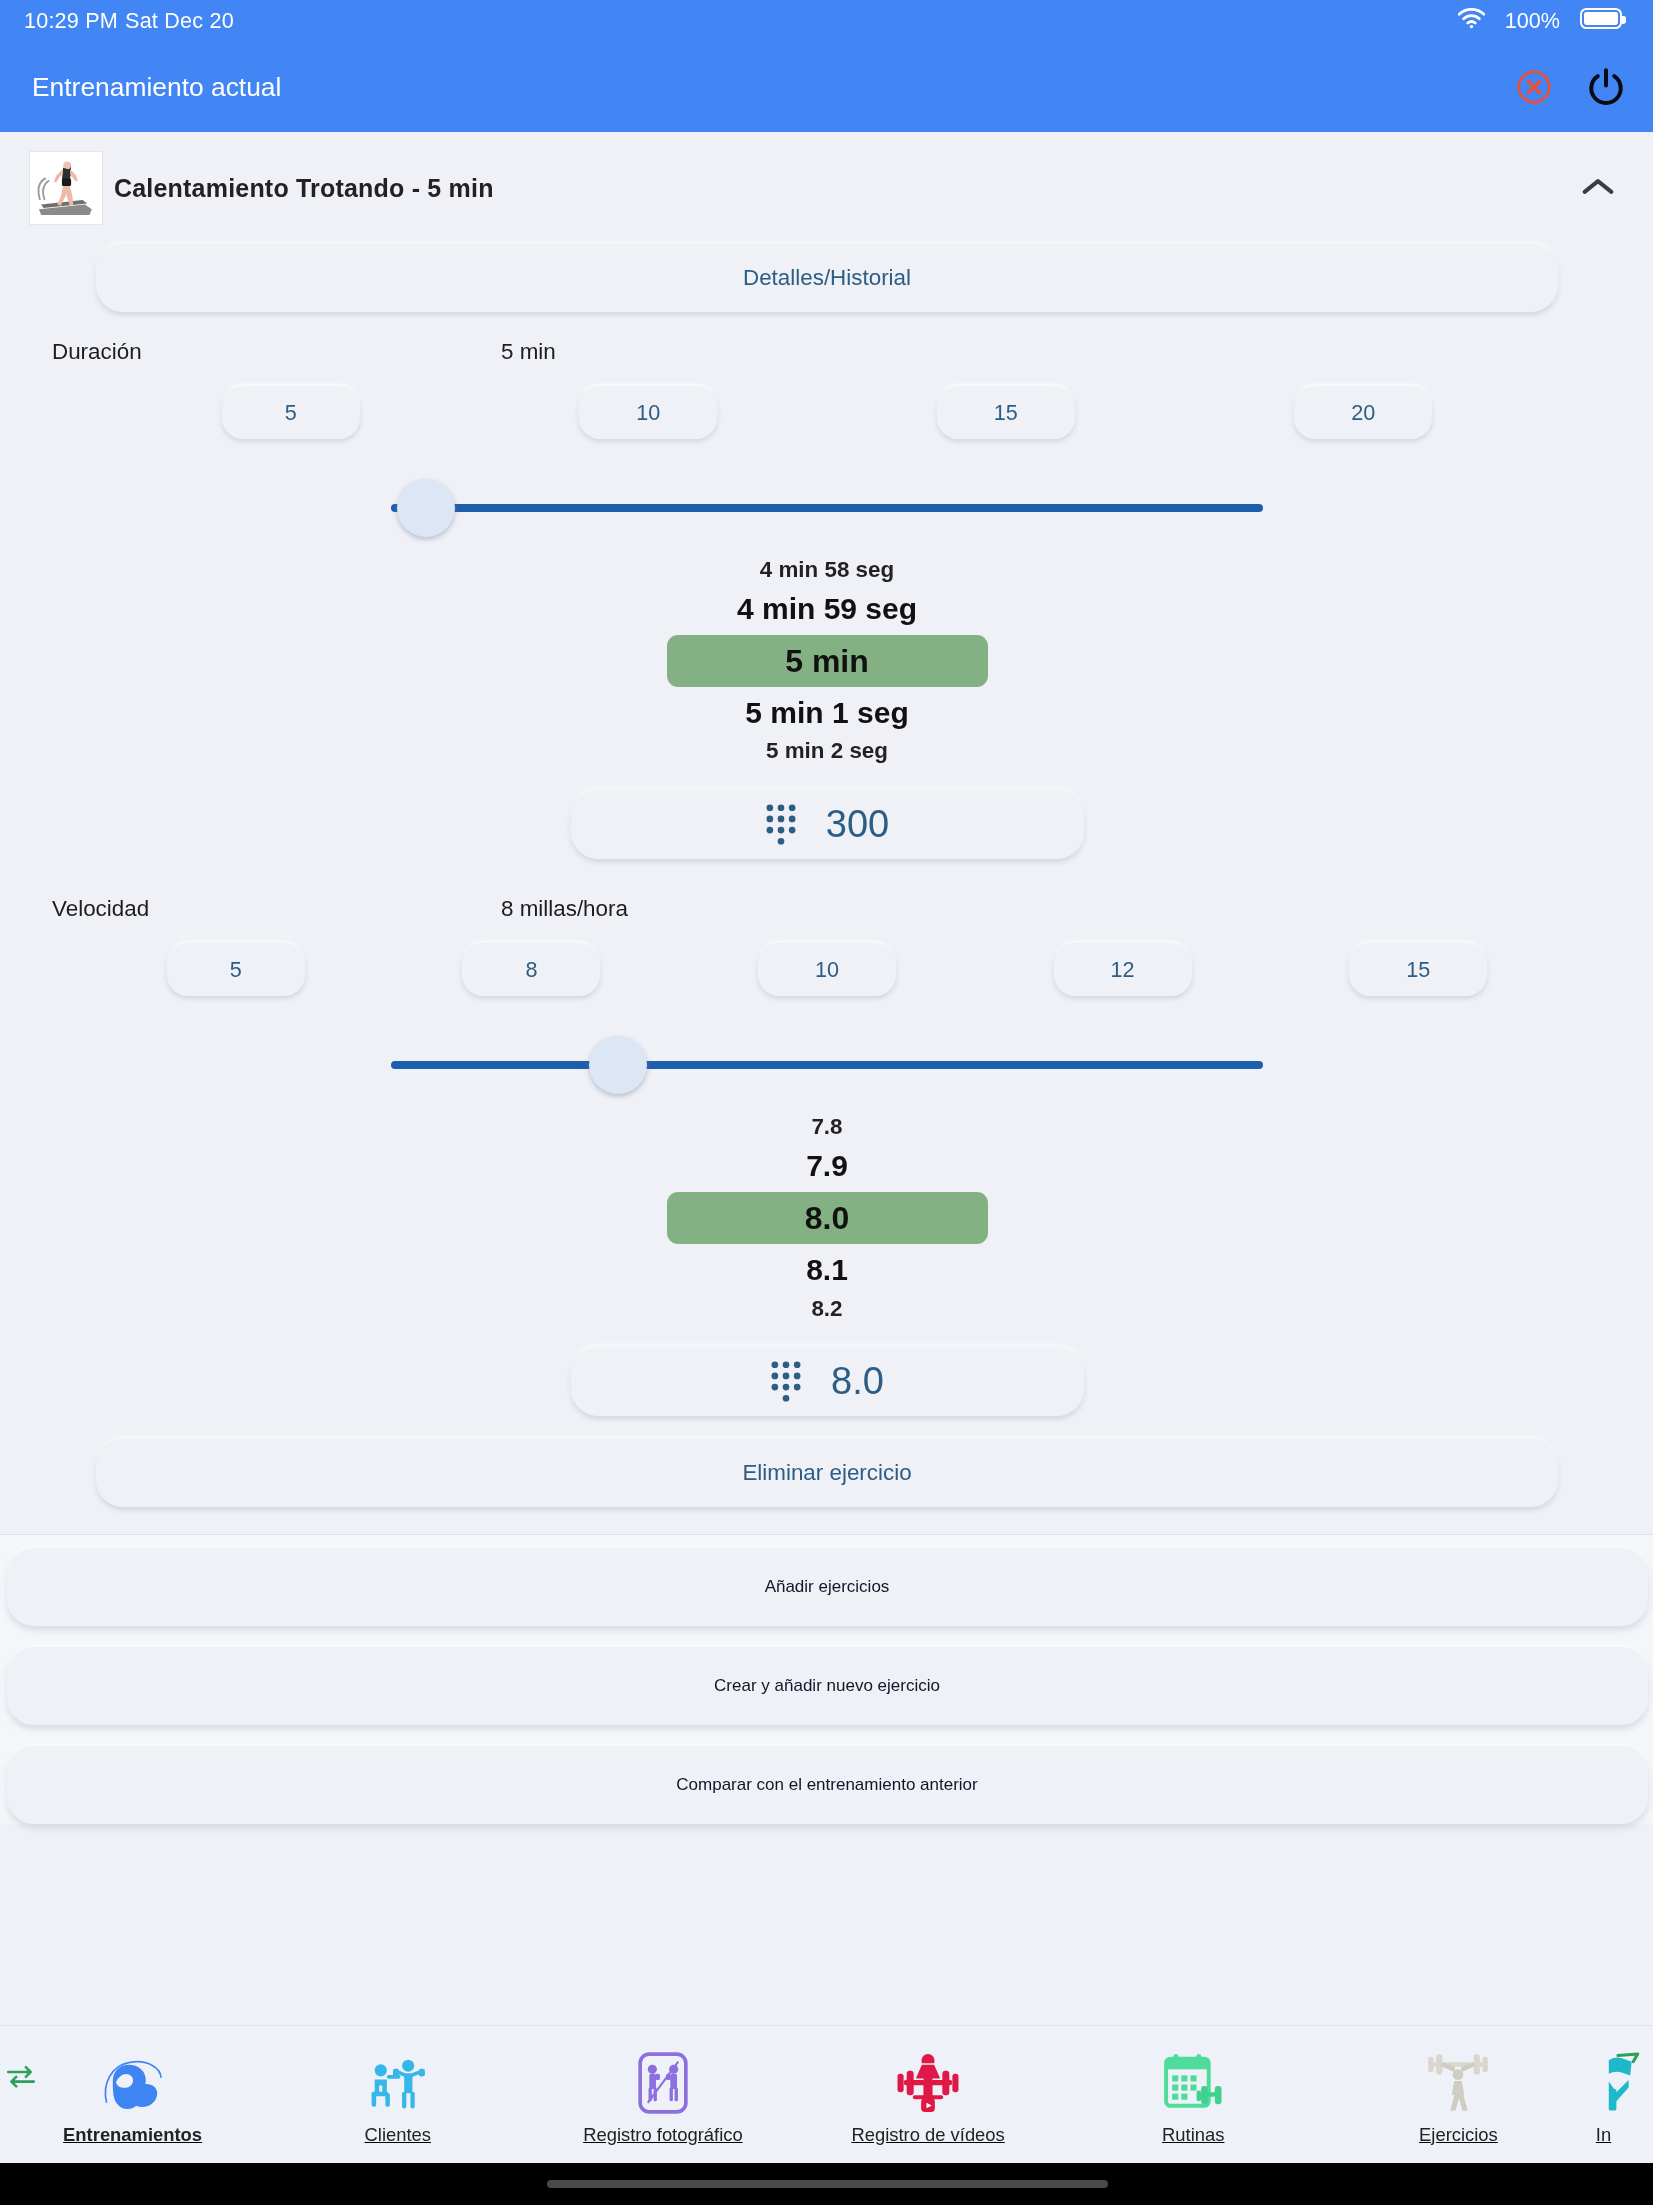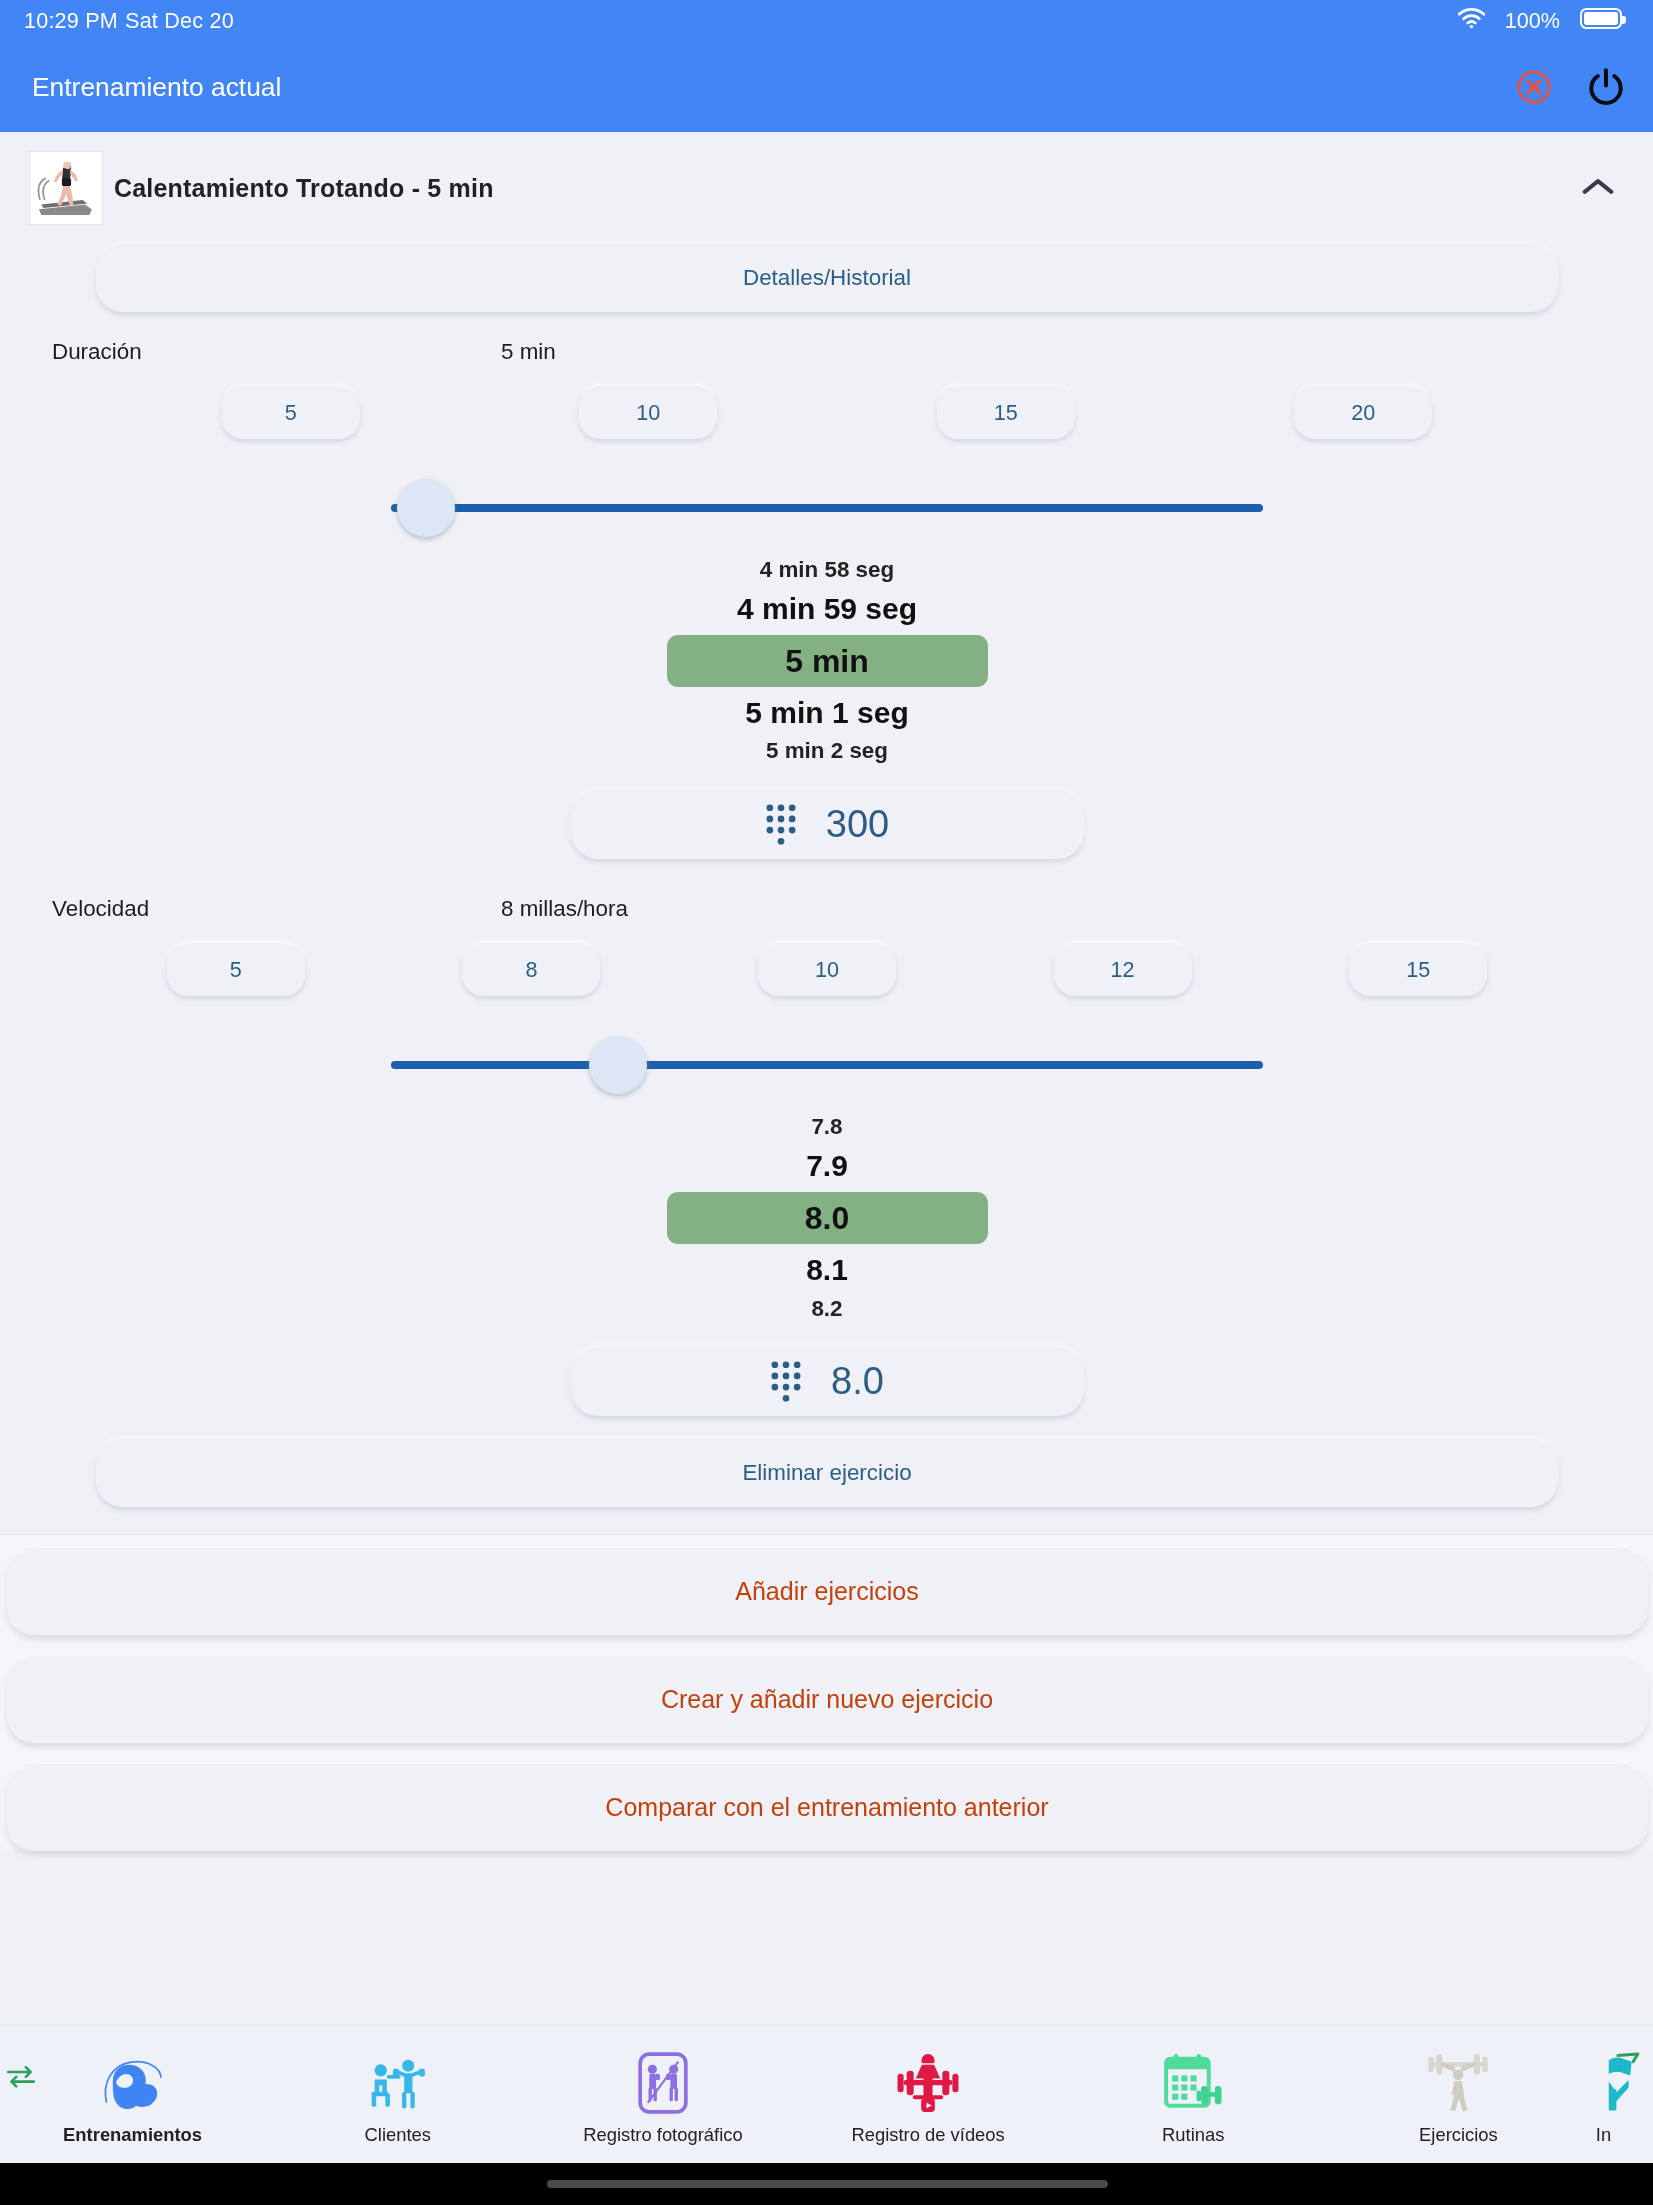--- a/index.html
+++ b/index.html
@@ -189,22 +189,22 @@
   
   .actions { padding: 13px 0 0 0; background: #f4f6fa; }
   .action-btn {
     display: block;
     width: 1641px;
     margin: 0 auto 21px auto;
     background: #eff1f6;
     border: none;
     border-radius: 27px;
     box-shadow: 0 3.2px 6.4px rgba(140,150,170,.28), 0 -1.6px 4px rgba(255,255,255,.95);
-    color: #c2410c;
-    font-size: 25px;
+    color: #0f172a;
+    font-size: 17px;
     padding: 29px 0;
     text-align: center;
     cursor: pointer;
     font-family: "Liberation Sans", sans-serif;
   }
 
   
   .tabbar {
     flex: 0 0 auto;
     height: 138px;
@@ -216,20 +216,21 @@
     overflow: hidden;
   }
   .tab {
     flex: 1 1 0;
     display: flex; flex-direction: column;
     align-items: center; justify-content: center;
     gap: 6.4px;
     cursor: pointer;
     padding-top: 4.8px;
     min-width: 0;
+    text-decoration: underline;
   }
   .tab-icon { height: 69px; display:flex; align-items:center; justify-content:center; }
   .tab-label { font-size: 18.4px; color: #222; white-space: nowrap; }
   .tab.active .tab-label { font-weight: bold; }
   .tab.partial { flex: 0 0 63px; overflow: hidden; align-items: flex-start; padding-left: 4.8px;}
   .tab-arrow-left {
     position: absolute; left: 4.8px; top: 38px; width: 32px; height: 24px;
   }
 
   

